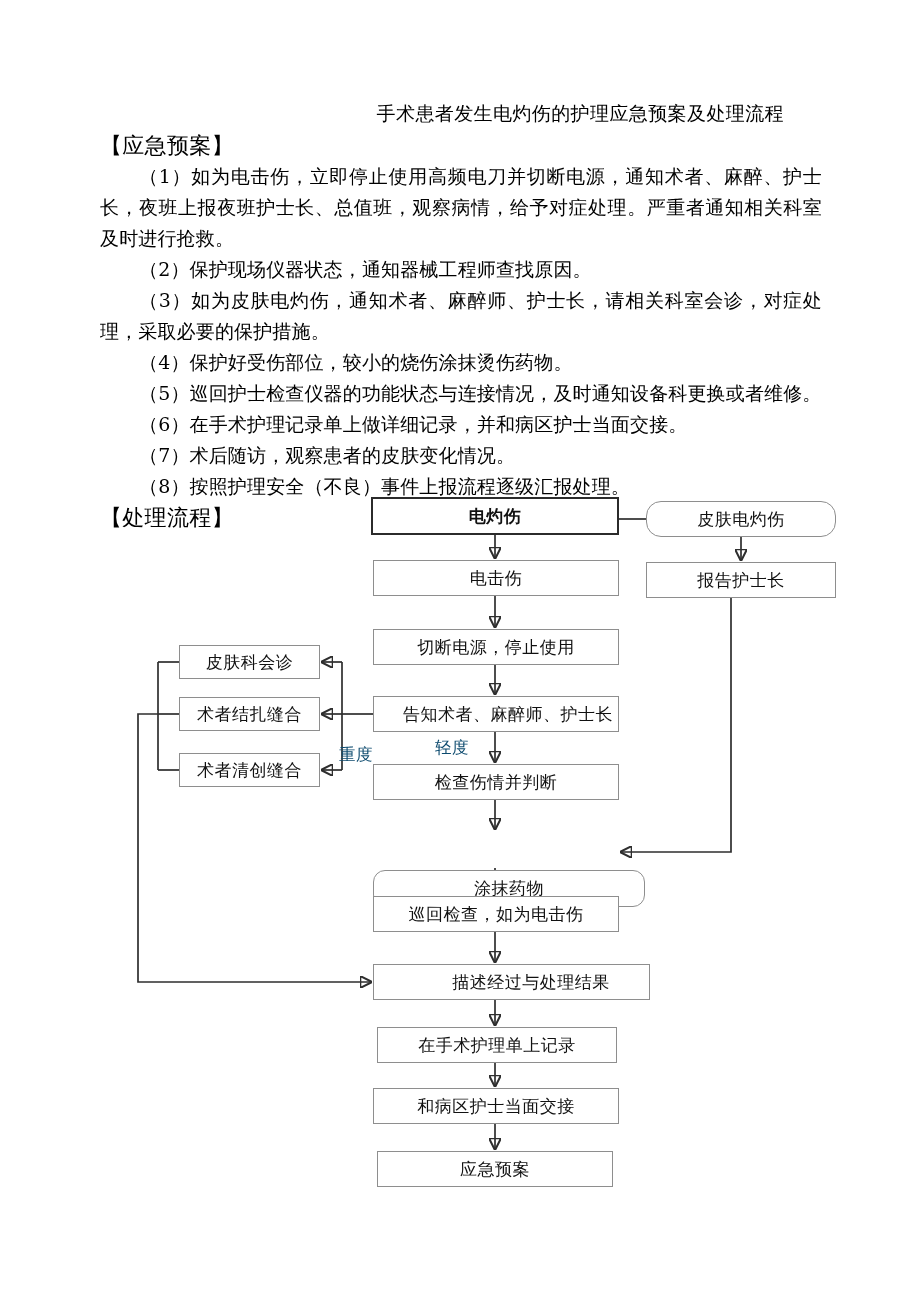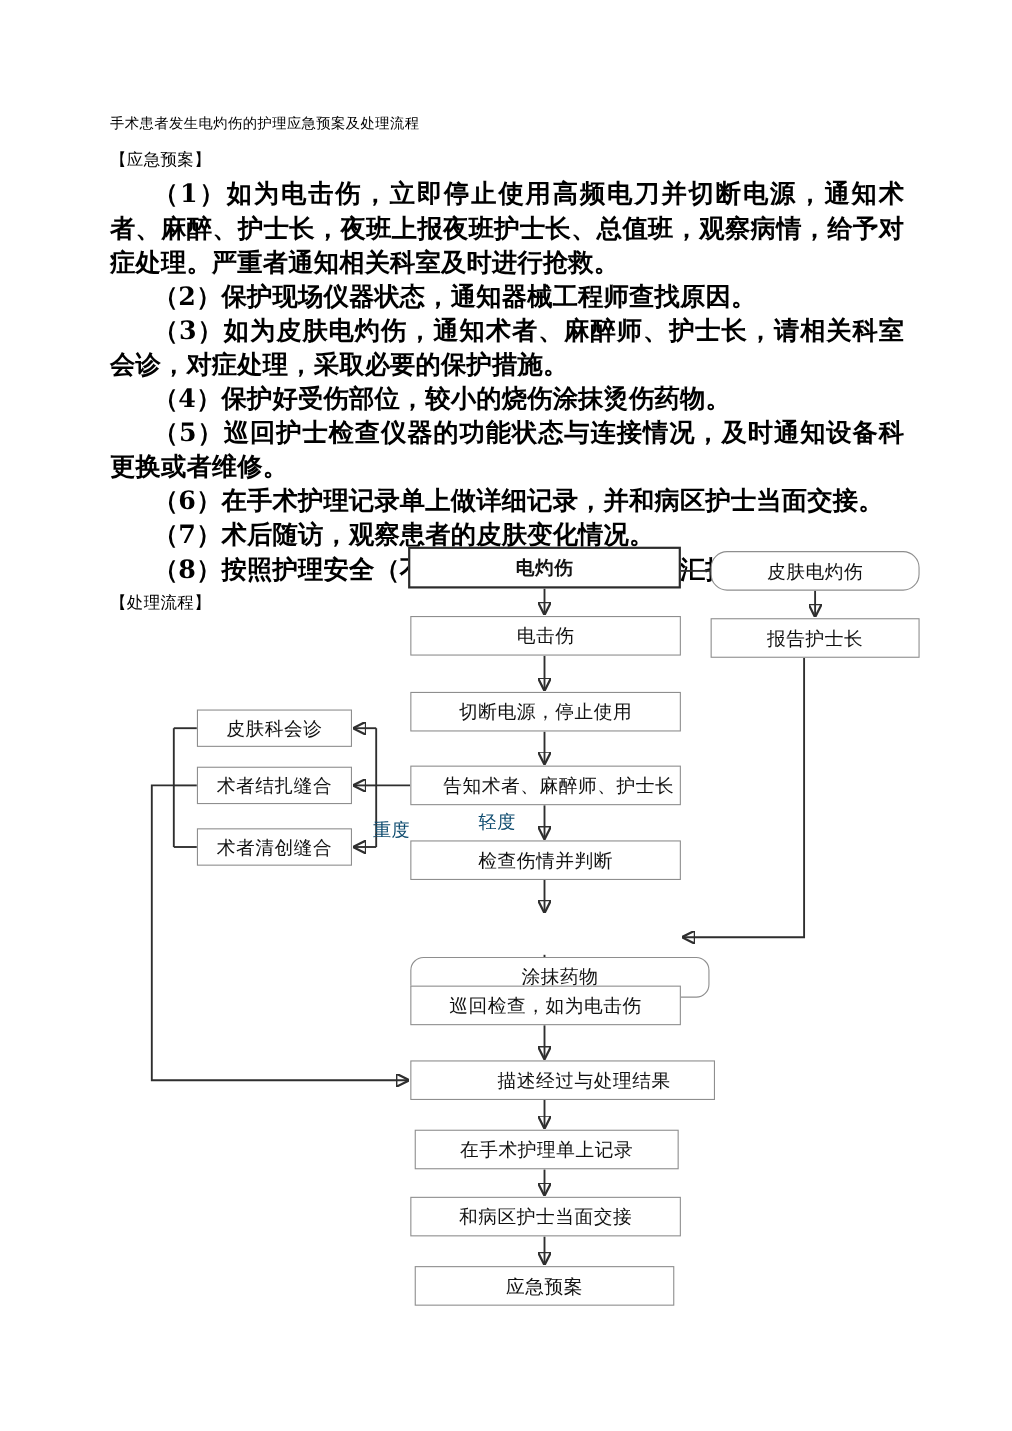--- a/index.html
+++ b/index.html
@@ -22,43 +22,42 @@
     height: 1301px;
   }
   
   .textblock {
     position: absolute;
     left: 100px;
     top: 98px;
     width: 722px;
   }
   .doc-title {
-    text-align: left;
-    font-size: 13px;
+    text-align: right;
+    font-size: 19px;
     line-height: 30px;
     letter-spacing: 0.4px;
     margin: 0 0 2px 0;
     font-weight: 400;
     padding-right: 38px;
   }
   .section-head {
-    font-size: 15px;
+    font-size: 22px;
     line-height: 31px;
     margin: 0;
     letter-spacing: 0.3px;
   }
   .para {
-    font-size: 23px;
+    font-size: 19px;
     line-height: 31px;
     margin: 0;
     text-indent: 39px;
     text-align: justify;
     text-justify: inter-ideograph;
     letter-spacing: 0.15px;
-    font-weight: bold;
   }
 
   
   .flow {
     position: absolute;
     left: 0;
     top: 0;
     width: 920px;
     height: 1301px;
   }

